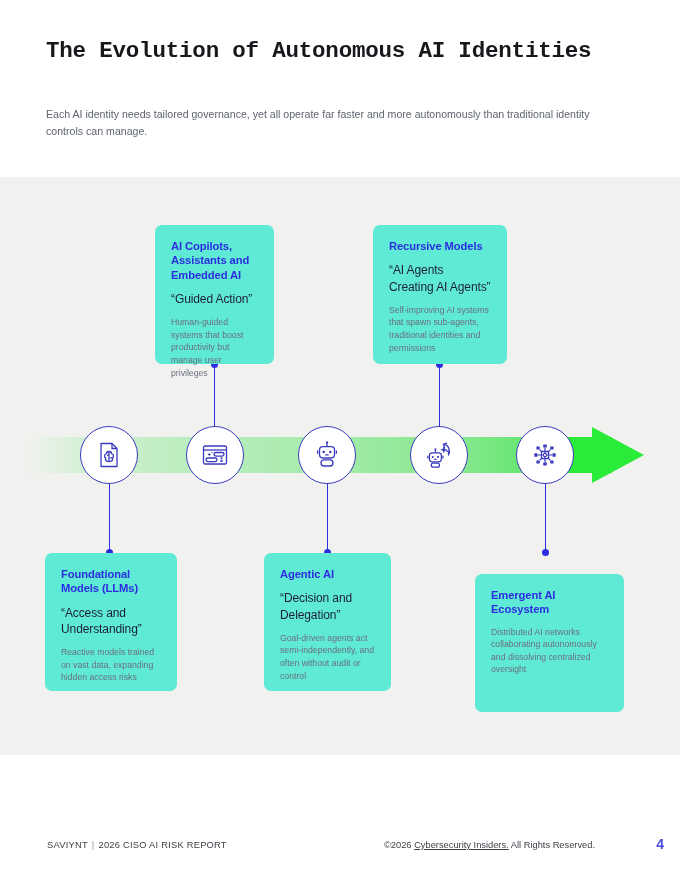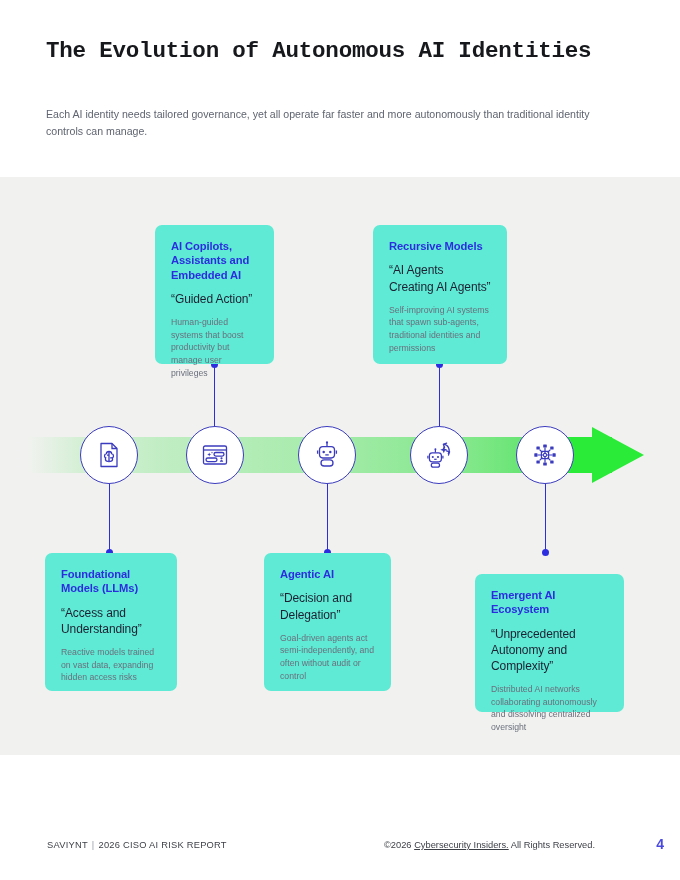--- a/index.html
+++ b/index.html
@@ -233,21 +233,20 @@
   </div>
 
   <div class="card" style="left:264px; top:553px; width:127px; height:138px;">
     <h3>Agentic AI</h3>
     <div class="quote">“Decision and Delegation”</div>
     <div class="desc">Goal-driven agents act semi-independently, and often without audit or control</div>
   </div>
 
   <div class="card" style="left:475px; top:553px; width:149px; height:138px;margin-top:21px;">
     <h3>Emergent AI Ecosystem</h3>
-    <div class="quote">“Unprecedented Autonomy and Complexity”</div>
     <div class="desc">Distributed AI networks collaborating autonomously and dissolving centralized oversight</div>
   </div>
 
   <div class="footer">
     <div class="footer-left">
       <span>SAVIYNT</span><span class="sep">|</span><span>2026 CISO AI RISK REPORT</span>
     </div>
     <div class="footer-right">
       <span>©2026</span>
       <a href="#">Cybersecurity Insiders.</a>

